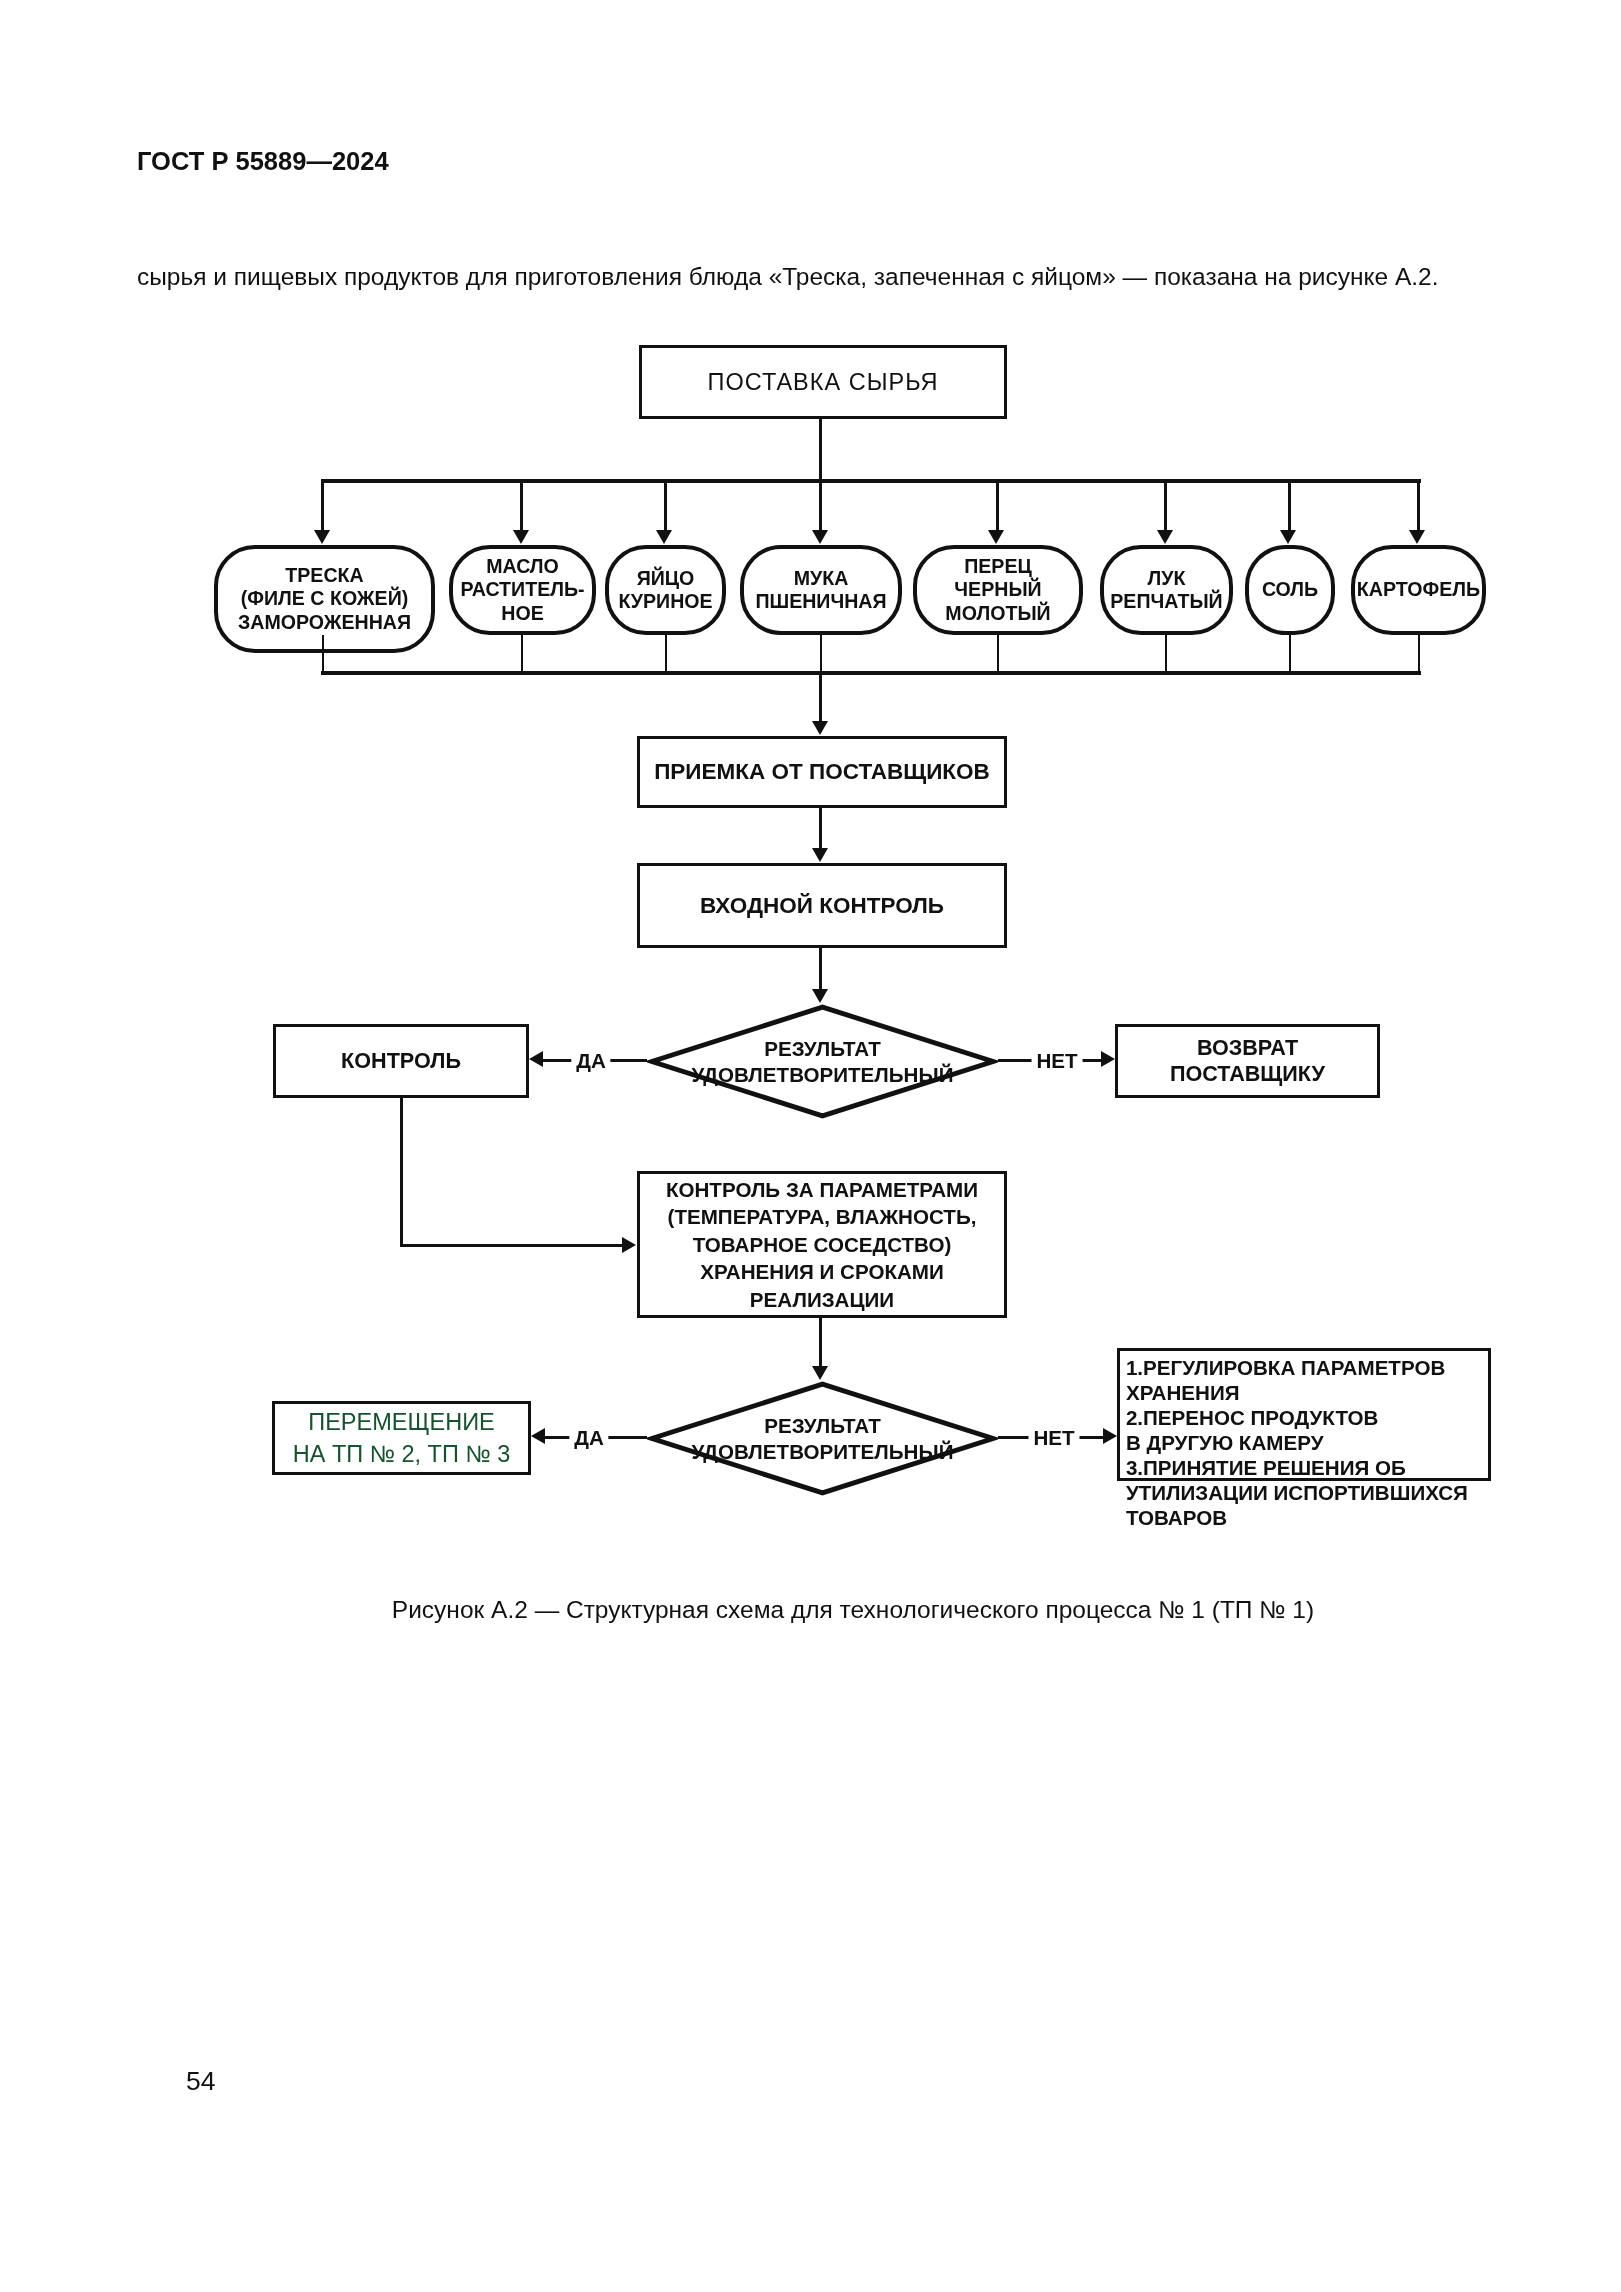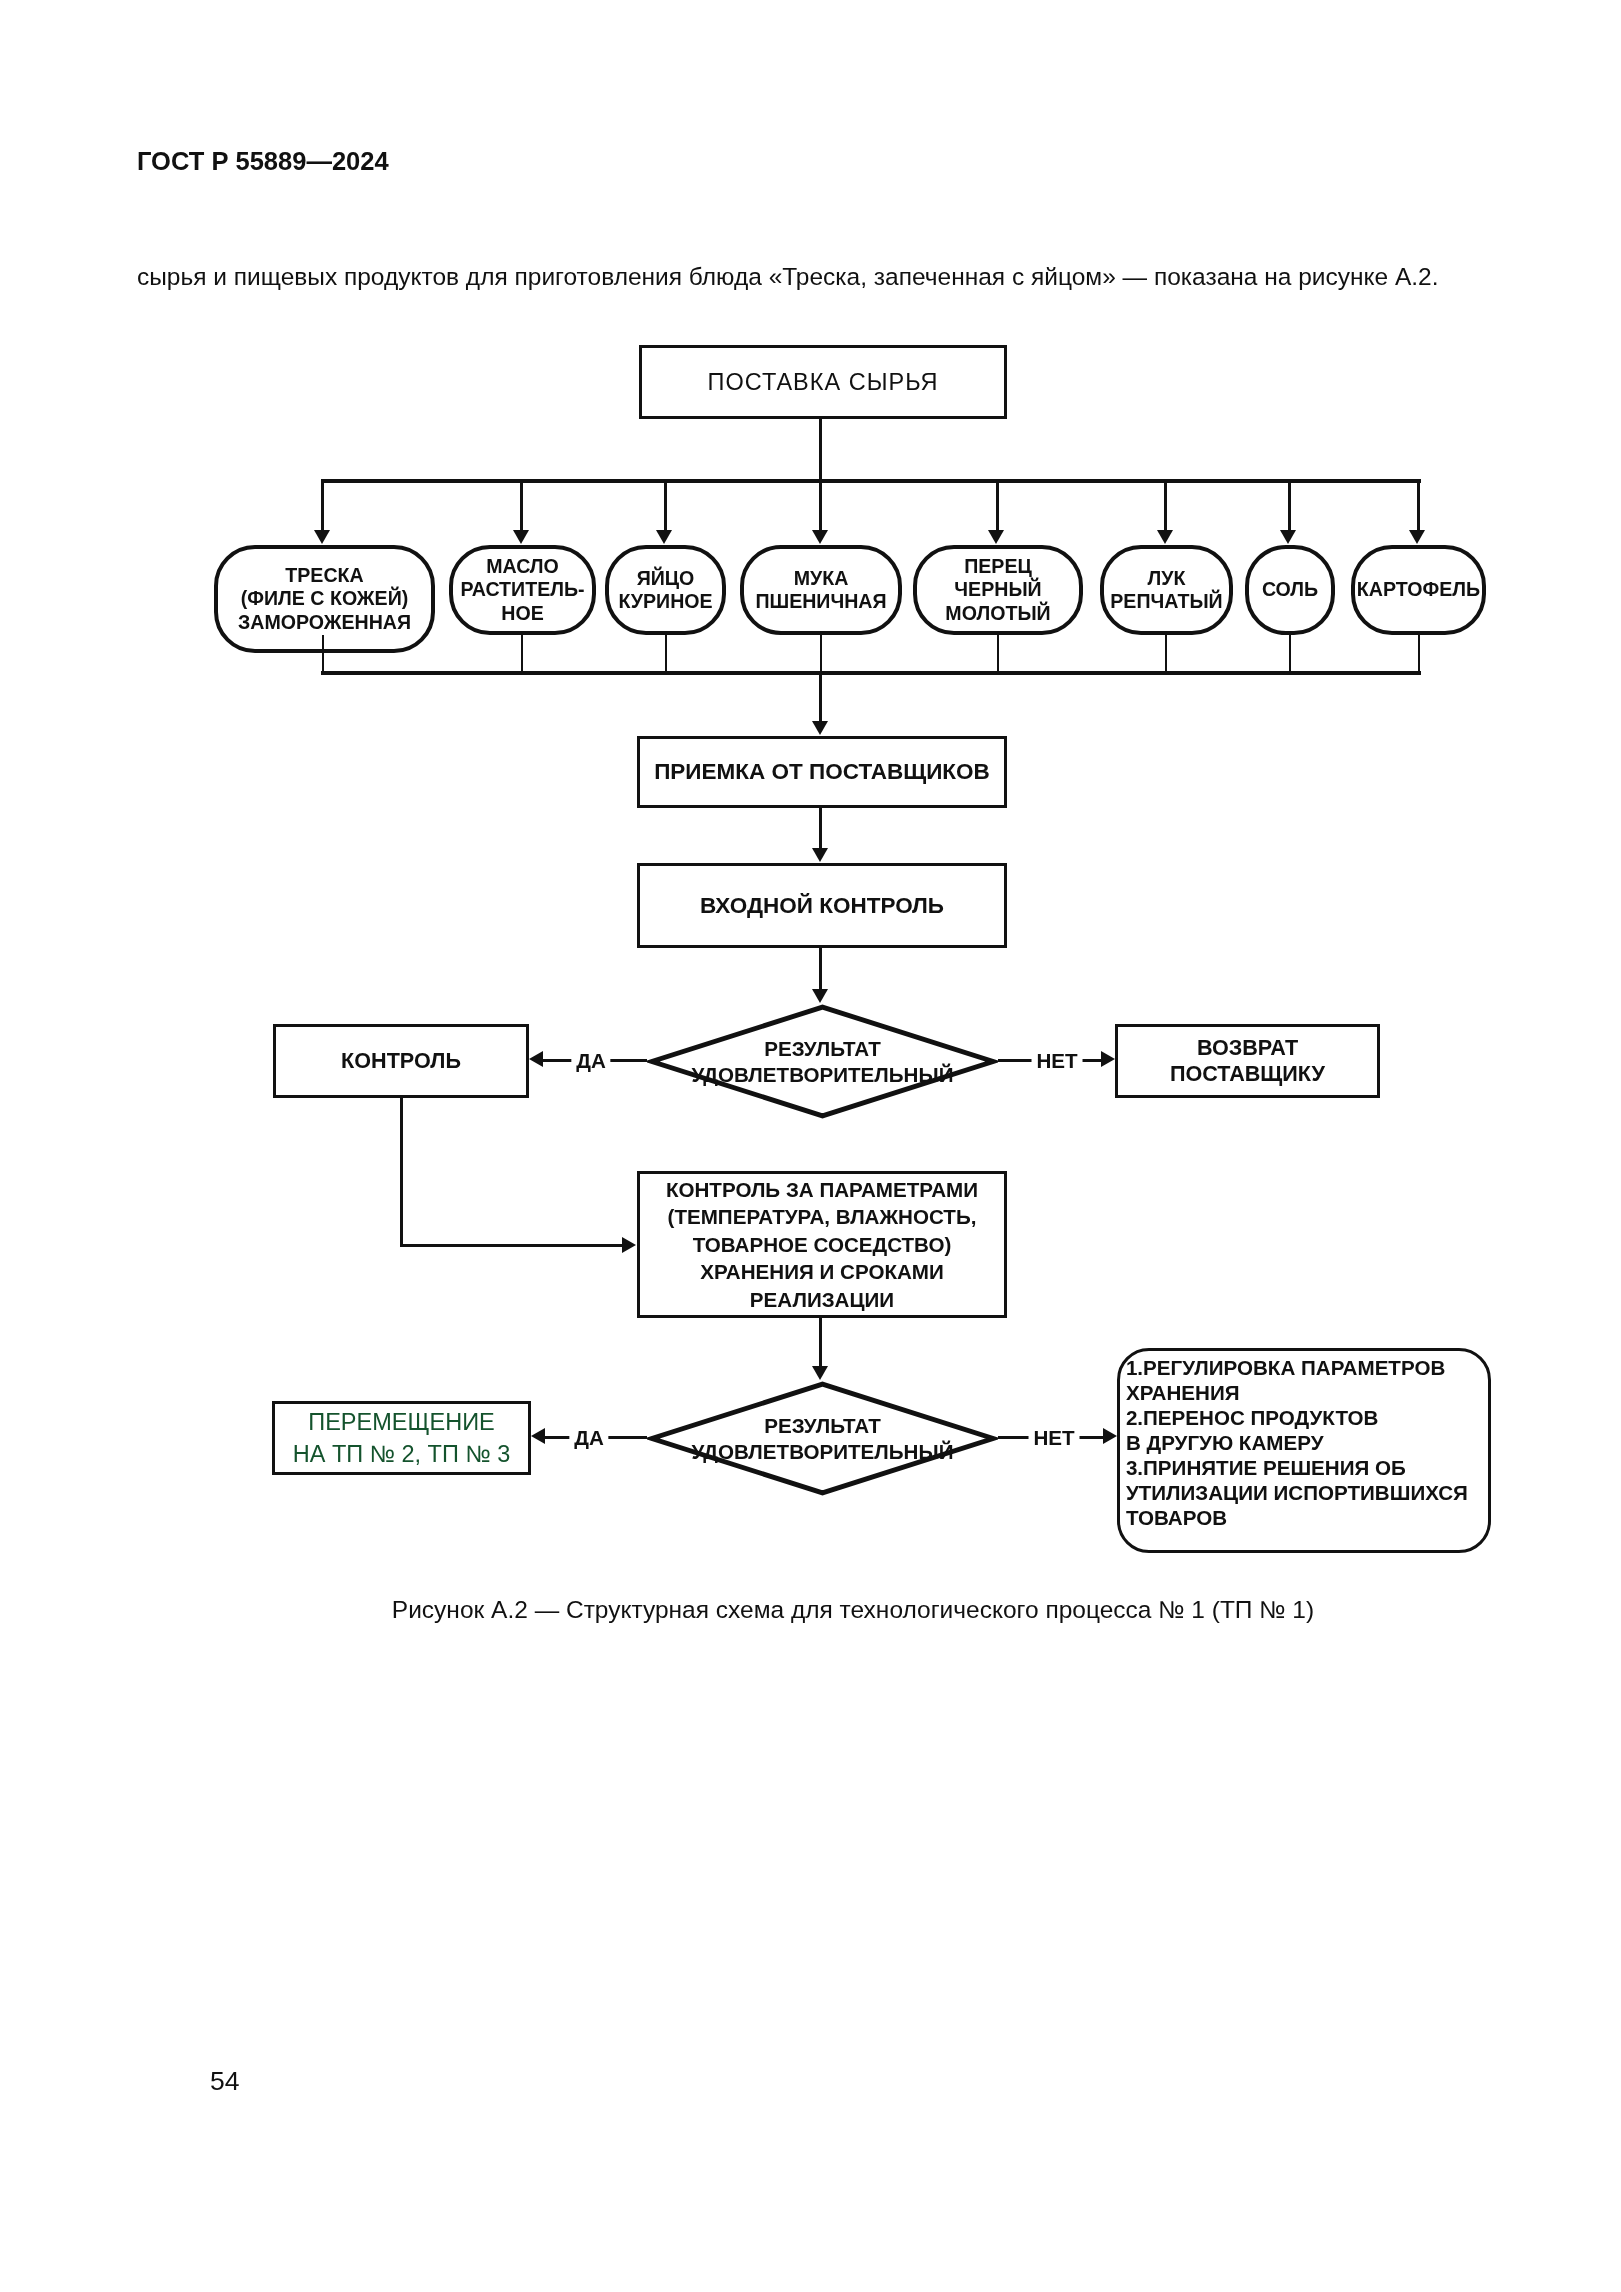--- a/index.html
+++ b/index.html
@@ -158,28 +158,28 @@
 
     <div class="abs hline" style="left:544px;top:1436px;width:103px;"></div>
     <div class="abs arr-left" style="left:531px;top:1428px;"></div>
     <div class="abs branch-label" style="left:589px;top:1438px;">ДА</div>
     <div class="abs fbox txt" style="left:272px;top:1401px;width:259px;height:74px;font-size:23.5px;line-height:32px;color:#14532d;">ПЕРЕМЕЩЕНИЕ
 НА ТП № 2, ТП № 3</div>
 
     <div class="abs hline" style="left:998px;top:1436px;width:106px;"></div>
     <div class="abs arr-right" style="left:1103px;top:1428px;"></div>
     <div class="abs branch-label" style="left:1054px;top:1438px;">НЕТ</div>
-    <div class="abs fbox fbold txt" style="left:1117px;top:1348px;width:374px;height:205px;font-size:20.6px;line-height:25px;justify-content:flex-start;text-align:left;padding:3.9px 5.9px;align-items:flex-start;border-radius:32px;">1.РЕГУЛИРОВКА ПАРАМЕТРОВ
+    <div class="abs fbox fbold txt" style="left:1117px;top:1348px;width:374px;height:133px;font-size:20.6px;line-height:25px;justify-content:flex-start;text-align:left;padding:3.9px 5.9px;align-items:flex-start;">1.РЕГУЛИРОВКА ПАРАМЕТРОВ
  ХРАНЕНИЯ
 2.ПЕРЕНОС ПРОДУКТОВ
 В ДРУГУЮ КАМЕРУ
 3.ПРИНЯТИЕ РЕШЕНИЯ ОБ
 УТИЛИЗАЦИИ ИСПОРТИВШИХСЯ
 ТОВАРОВ</div>
 
   </div>
 
   <div class="abs doc-caption" style="left:167px;top:1596px;width:1372px;">Рисунок А.2 — Структурная схема для технологического процесса № 1 (ТП № 1)</div>
 
-  <div class="abs doc-pagenum" style="left:186px;top:2066px;margin-left:24px;">54</div>
+  <div class="abs doc-pagenum" style="left:186px;top:2066px;">54</div>
 
 </div>
 
 
 </body></html>

